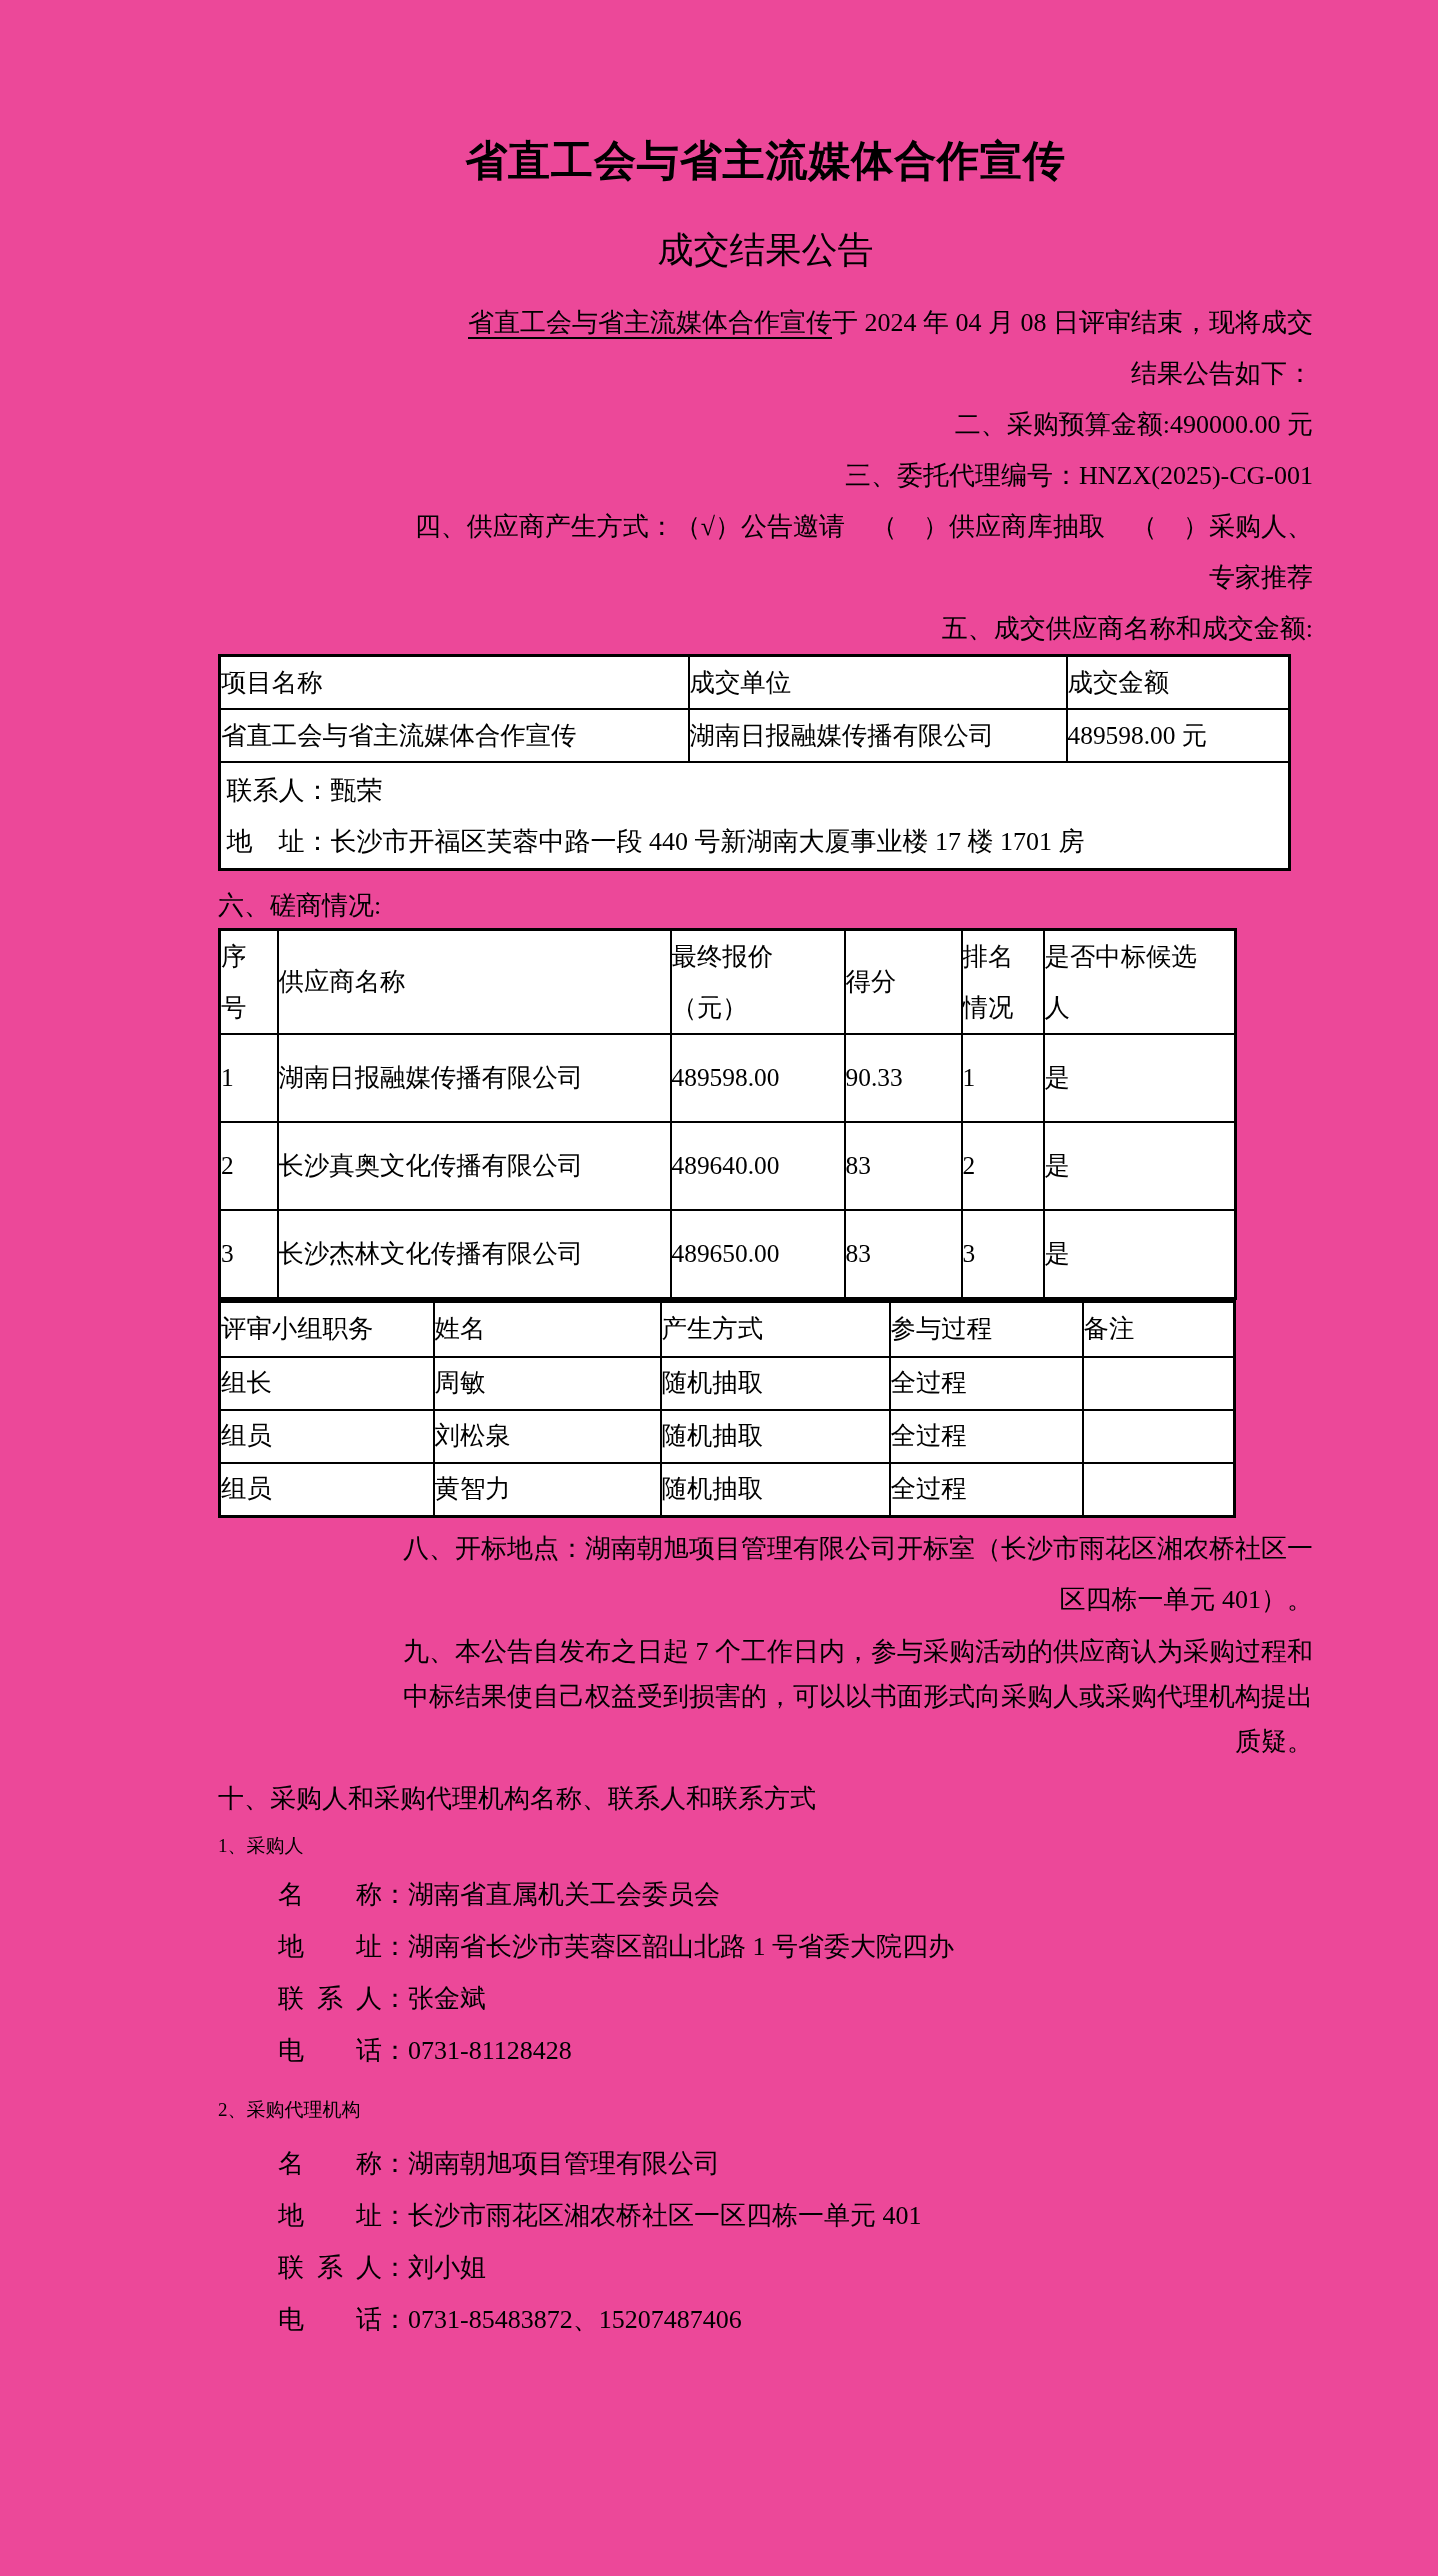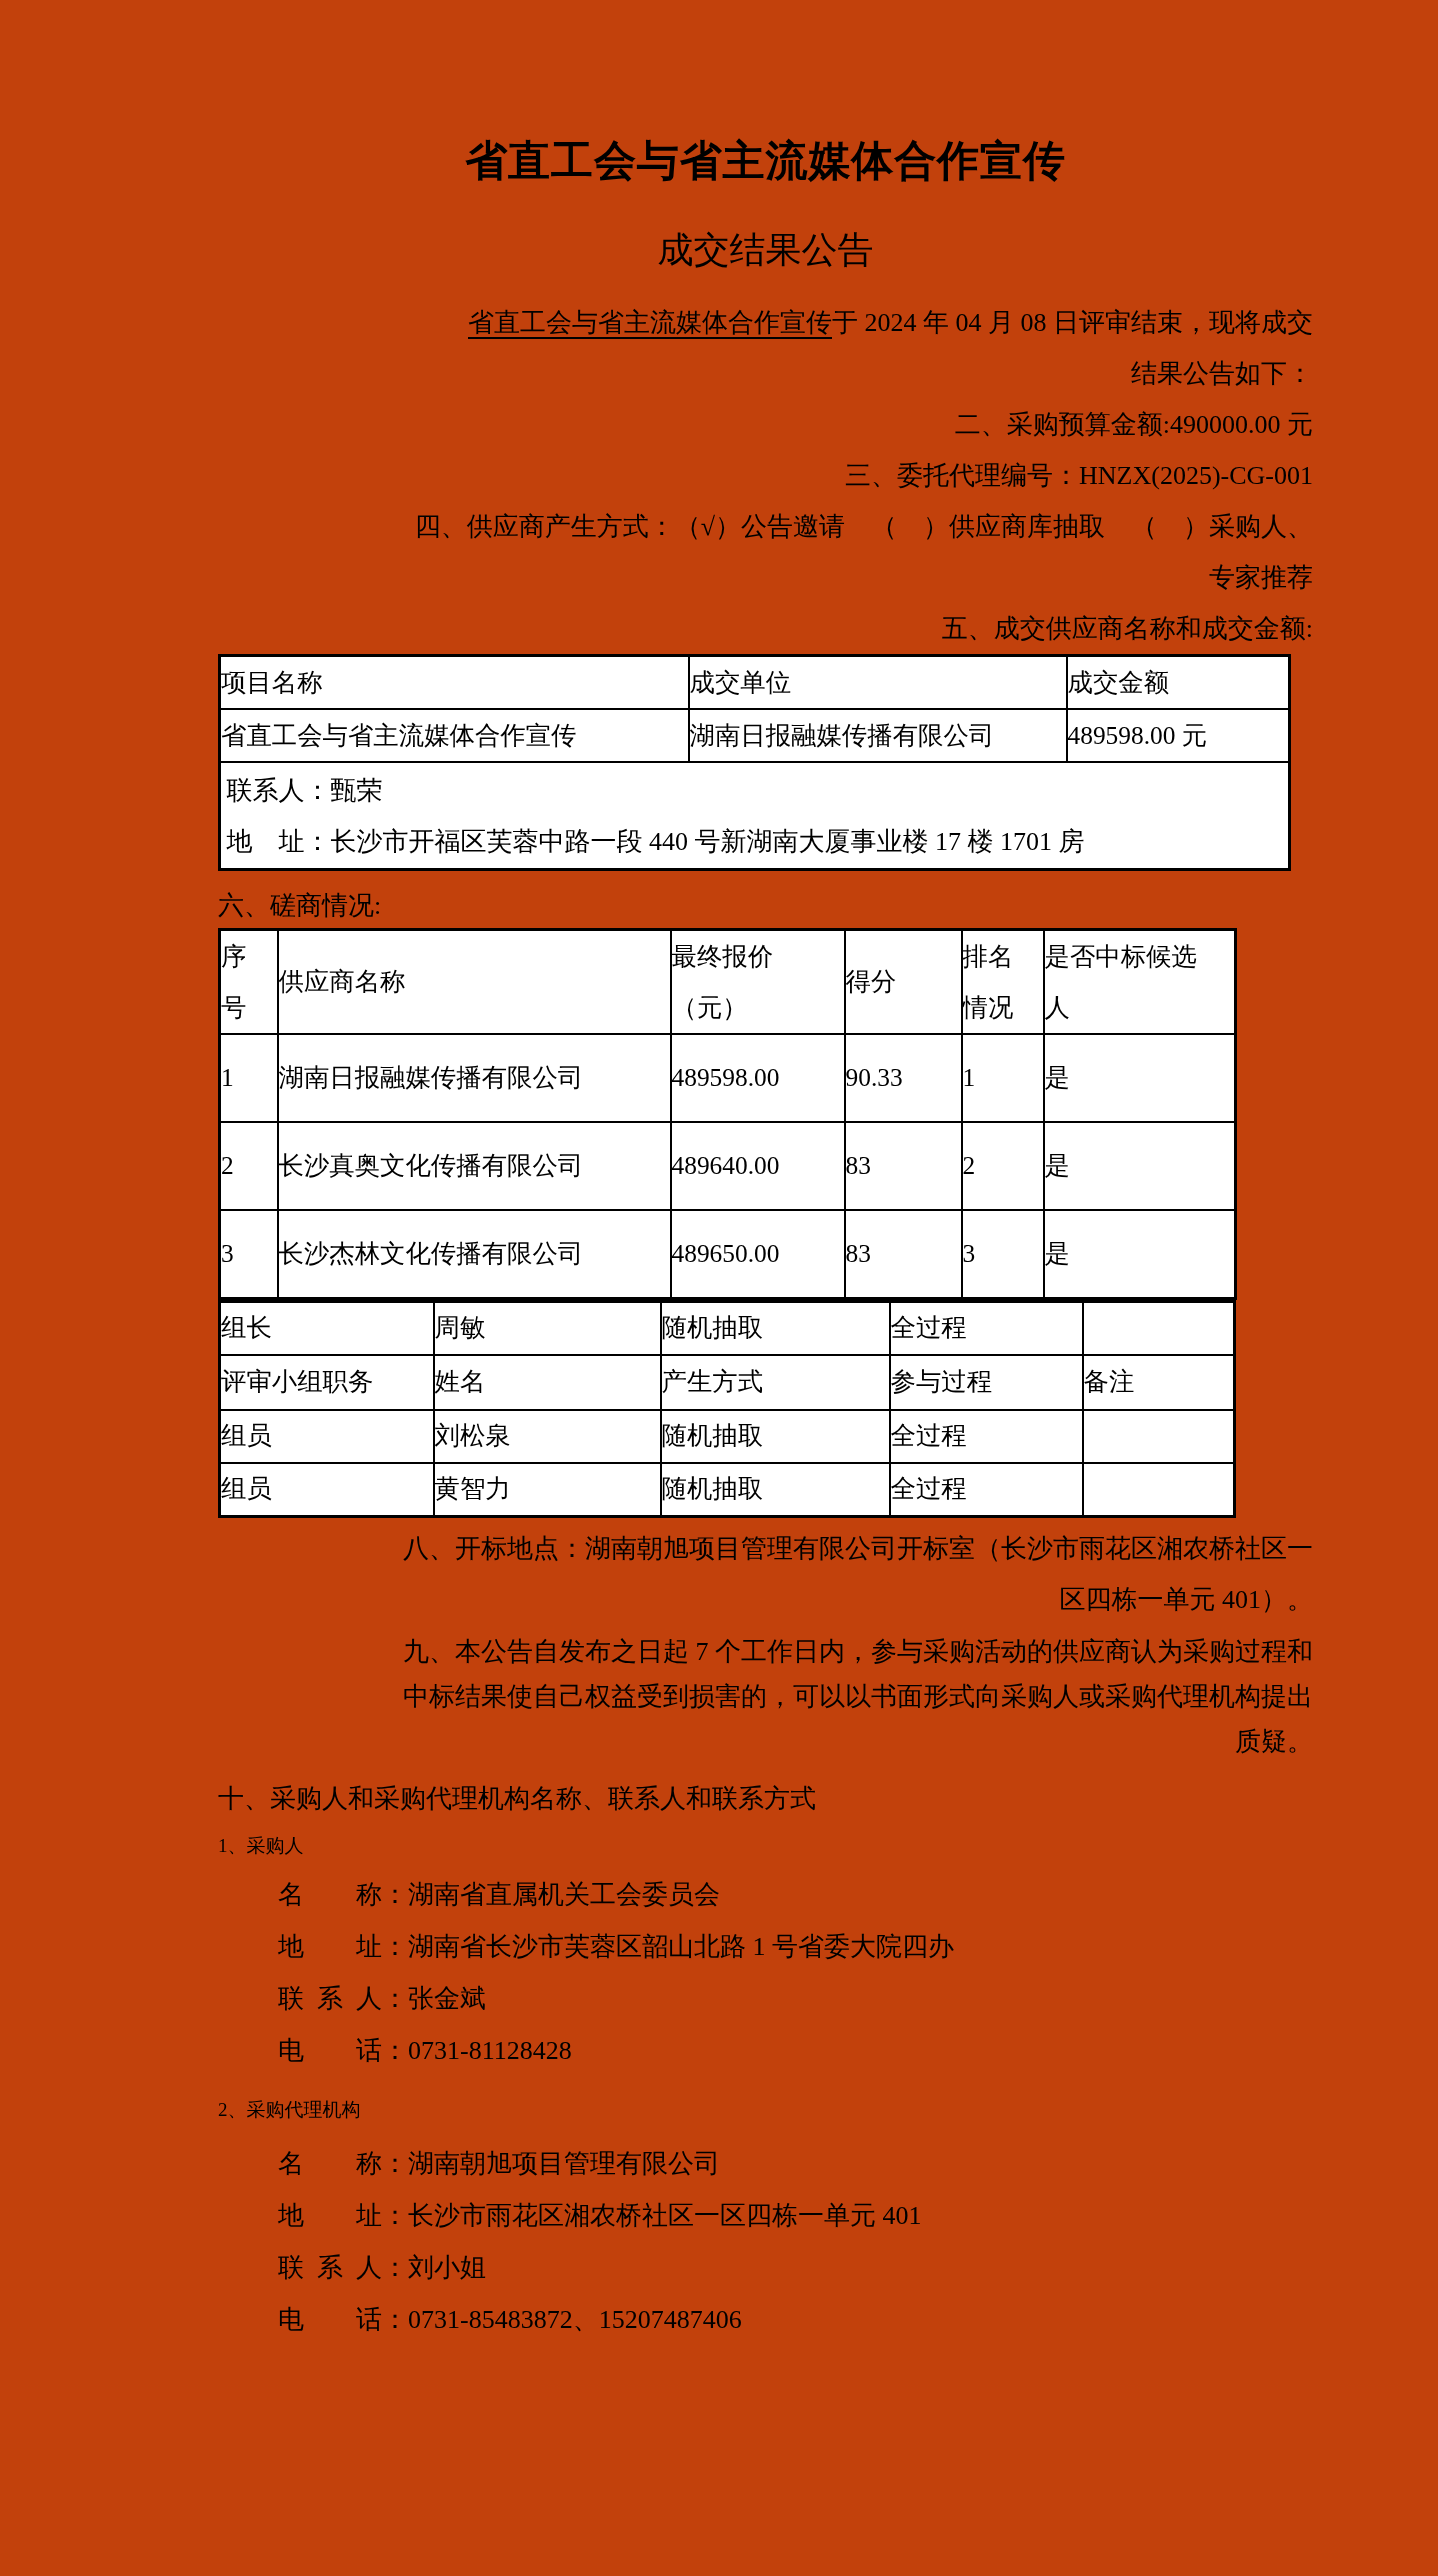--- a/index.html
+++ b/index.html
@@ -1,19 +1,19 @@
 <!DOCTYPE html>
 <html style="font-size:14.5px"><head>
 <meta charset="utf-8">
 <style>
   html,body{margin:0;padding:0;background:#ffffff;}
   .page{
     position:relative;
     width:1439px;height:2576px;
-    background:#c2410c;color:#000;
+    background:#ec4899;color:#000;
     box-sizing:border-box;
     padding:134px 126px 0 218px;
     font-family:"Liberation Serif","DejaVu Serif",serif;
     overflow:hidden;
   }
   .doc-title{
     margin:0;font-size:42px;font-weight:bold;
     text-align:center;line-height:54px;letter-spacing:0.9px;
   }
   .doc-subtitle{
@@ -162,32 +162,32 @@
   <table class="panel-table">
     <colgroup>
         <col style="width:214px">
         <col style="width:227px">
         <col style="width:229px">
         <col style="width:193px">
         <col style="width:152px">
       </colgroup>
     <tbody>
         <tr>
+      <th>评审小组职务</th>
+      <th>姓名</th>
+      <th>产生方式</th>
+      <th>参与过程</th>
+      <th>备注</th>
+    </tr>
+    <tr>
       <td>组长</td>
       <td>周敏</td>
       <td>随机抽取</td>
       <td>全过程</td>
       <td></td>
-    </tr>
-    <tr>
-      <th>评审小组职务</th>
-      <th>姓名</th>
-      <th>产生方式</th>
-      <th>参与过程</th>
-      <th>备注</th>
     </tr>
     <tr>
       <td>组员</td>
       <td>刘松泉</td>
       <td>随机抽取</td>
       <td>全过程</td>
       <td></td>
     </tr>
     <tr>
       <td>组员</td>

